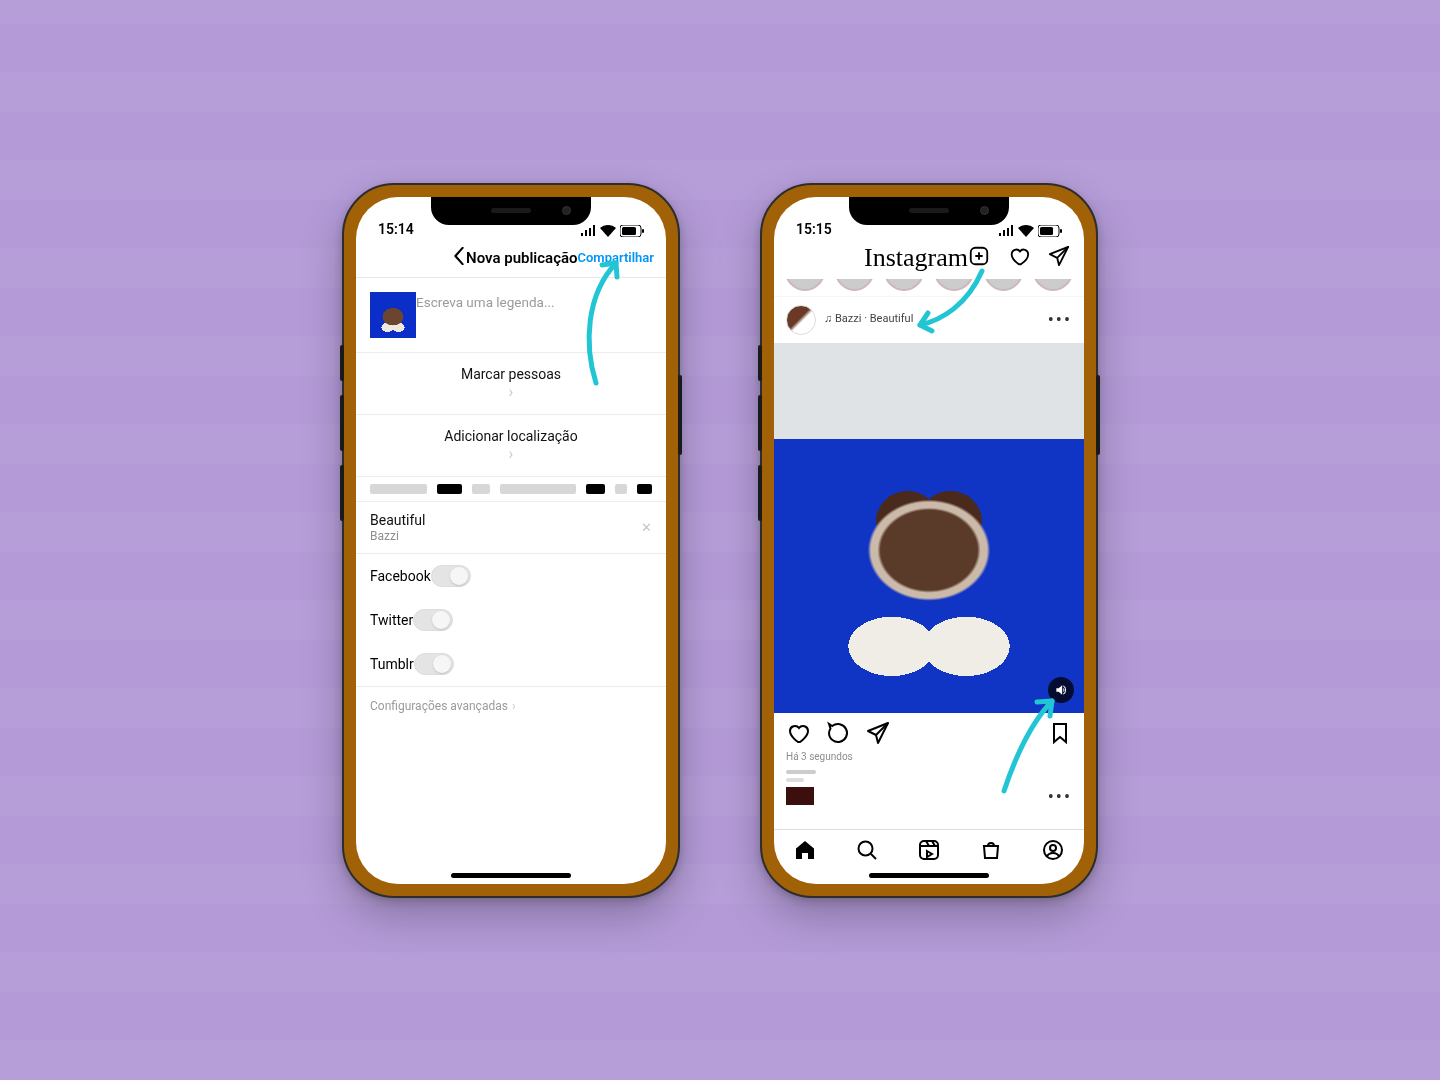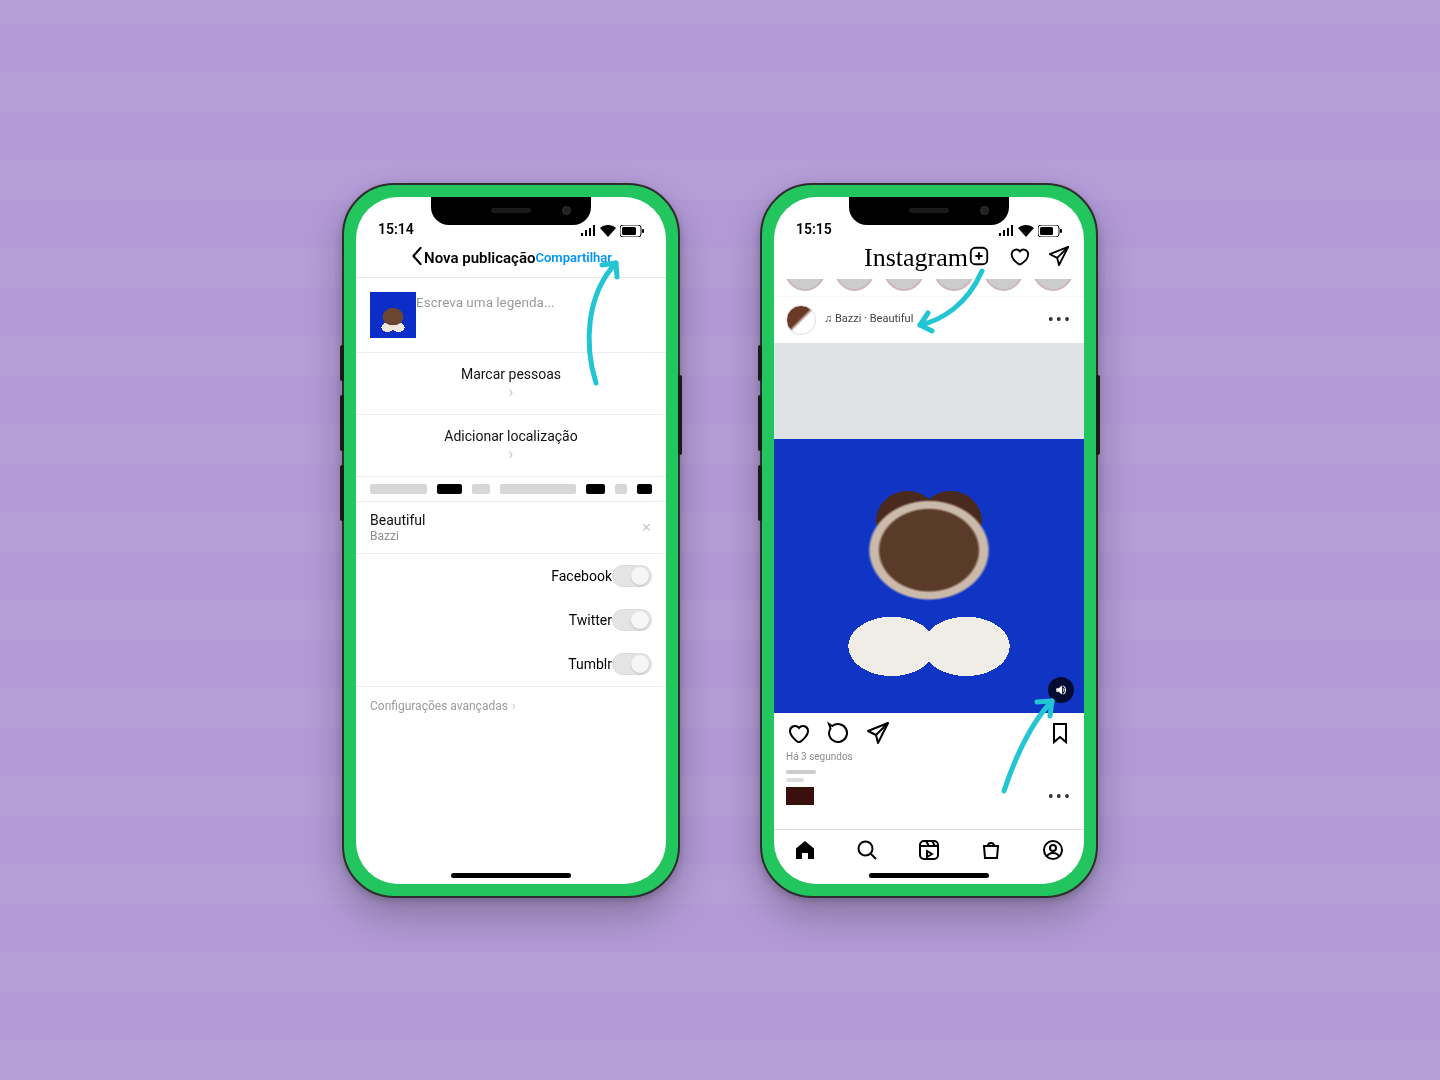--- a/index.html
+++ b/index.html
@@ -20,21 +20,21 @@
     content:"";
     position:absolute;inset:0;
     background:
       repeating-linear-gradient(0deg, rgba(255,255,255,0.03) 0 40px, transparent 40px 88px);
     pointer-events:none;
   }
 
   .phone {
     width: 338px;
     height: 715px;
-    background: #22c55e;
+    background: #a16207;
     border-radius: 52px;
     padding: 12px;
     position: relative;
     box-shadow: 0 18px 40px rgba(0,0,0,.25), 0 3px 8px rgba(0,0,0,.2);
     border: 2px solid #2d2d2d;
   }
   .phone .side-btn { position:absolute; background:#1a1a1a; border-radius:2px; }
   .phone .sb1 { right:-4px; top:190px; width:4px; height:80px; }
   .phone .sb2 { left:-4px; top:160px; width:4px; height:36px; }
   .phone .sb3 { left:-4px; top:210px; width:4px; height:56px; }
@@ -76,21 +76,21 @@
 
   .home-indicator {
     position:absolute; bottom:6px; left:50%;
     transform:translateX(-50%);
     width:120px; height:5px; background:#000; border-radius:3px;
     z-index:40;
   }
 
   
   .nav {
-    display:flex; align-items:center; justify-content:center;
+    display:flex; align-items:center; justify-content:flex-end;
     padding: 8px 12px;
     border-bottom: 1px solid #e6e6e6;
   }
   .nav-back svg { width:14px; }
   .nav-title { font-size:15px; font-weight:600; }
   .nav-action { font-size:13px; font-weight:600; color:#0095f6; }
 
   .caption-row { display:flex; gap:0; padding:14px 14px; }
   .thumb {
     width:46px; height:46px; flex:none;
@@ -117,21 +117,21 @@
   .music-row {
     padding:10px 14px;
     border-bottom:1px solid #ececec;
     position:relative;
   }
   .music-title { font-size:14px; color:#111; }
   .music-artist { font-size:12px; color:#8e8e8e; margin-top:1px; }
   .music-x { position:absolute; right:14px; top:18px; color:#c7c7c7; font-size:13px; }
 
   .share-row {
-    display:flex; align-items:center; justify-content:flex-end;
+    display:flex; align-items:center; justify-content:flex-start;
     padding:11px 14px; font-size:14px;
   }
   .toggle {
     width:40px; height:22px; border-radius:12px; background:#e4e4e4;
     position:relative; border:1px solid #dcdcdc;
   }
   .toggle::after {
     content:""; position:absolute; right:2px; top:1px;
     width:18px; height:18px; border-radius:50%; background:#f6f6f6;
     box-shadow:0 1px 2px rgba(0,0,0,.15);

